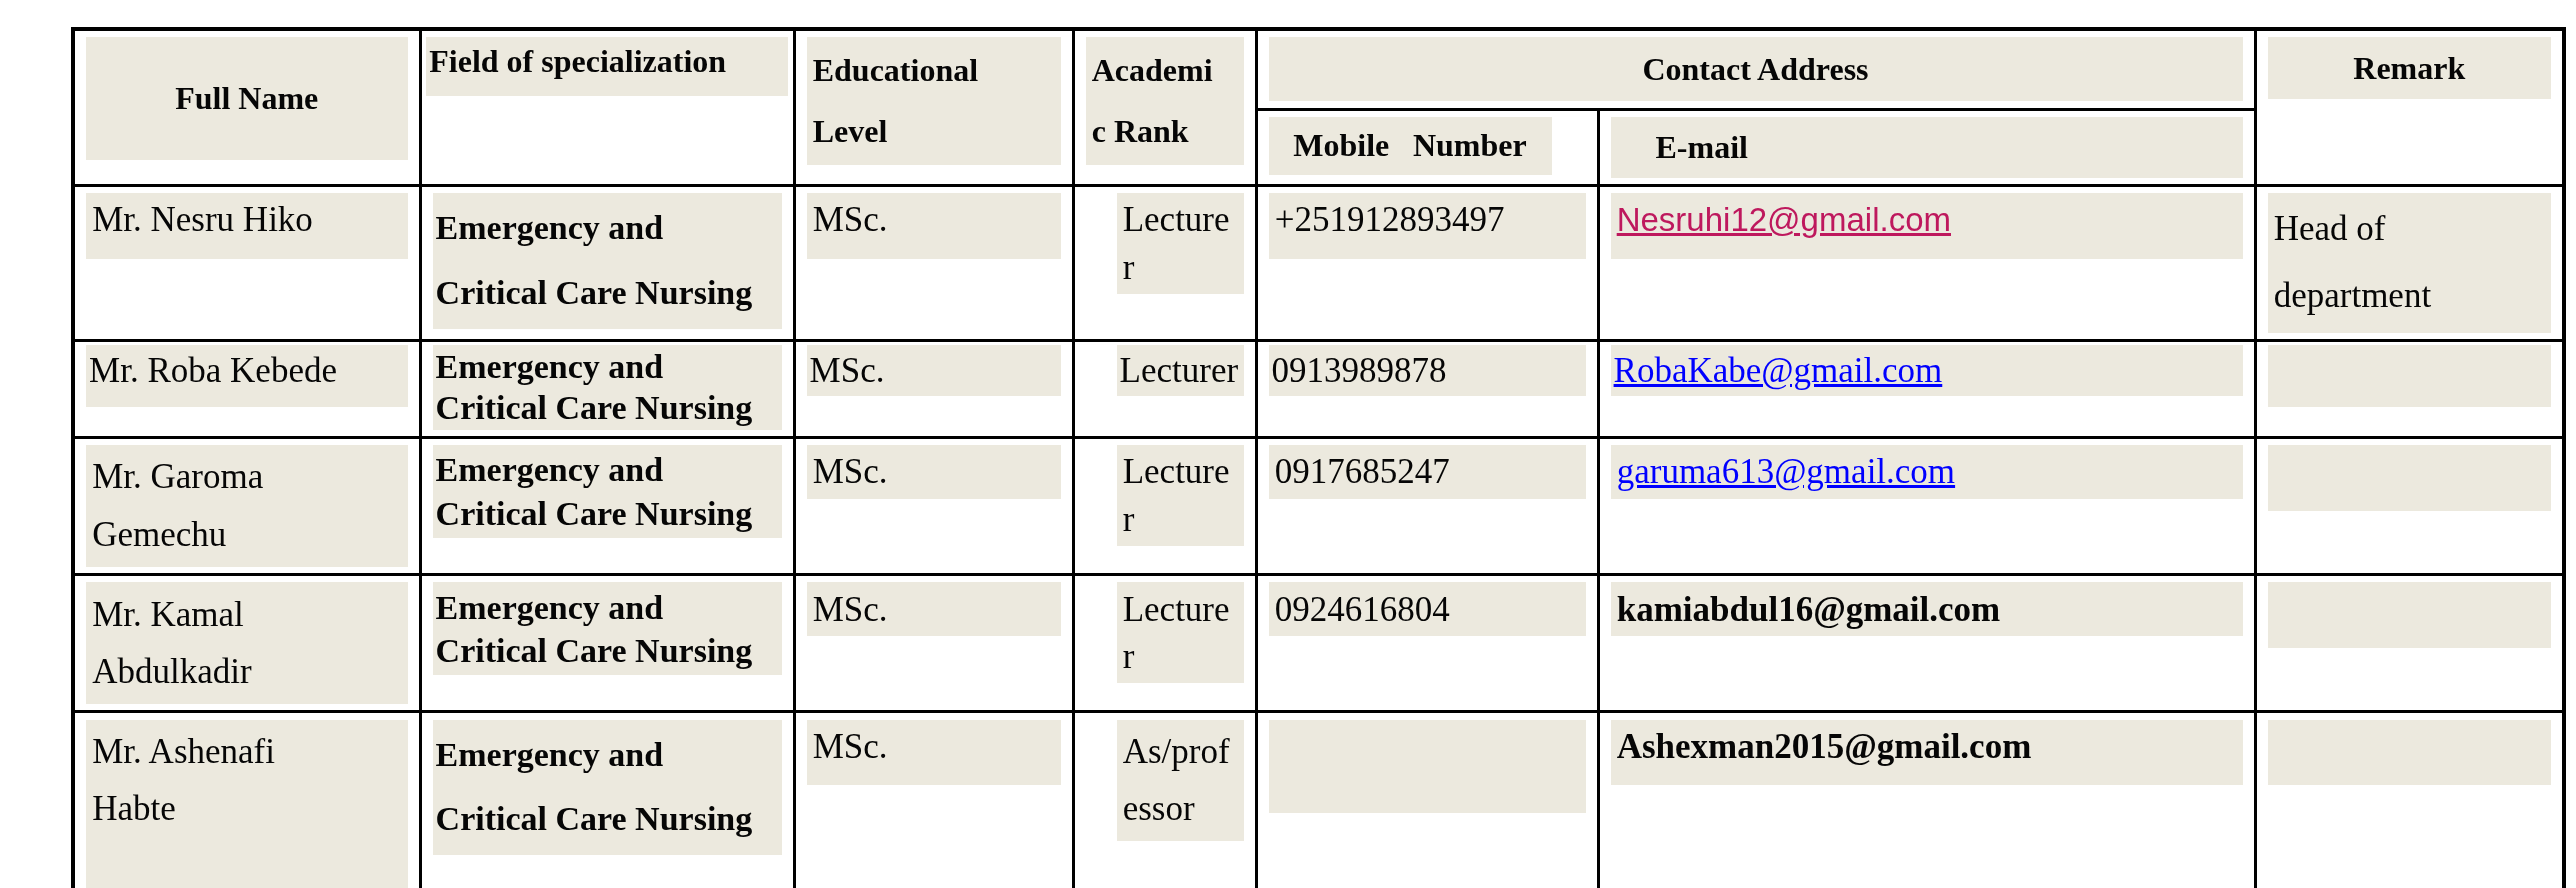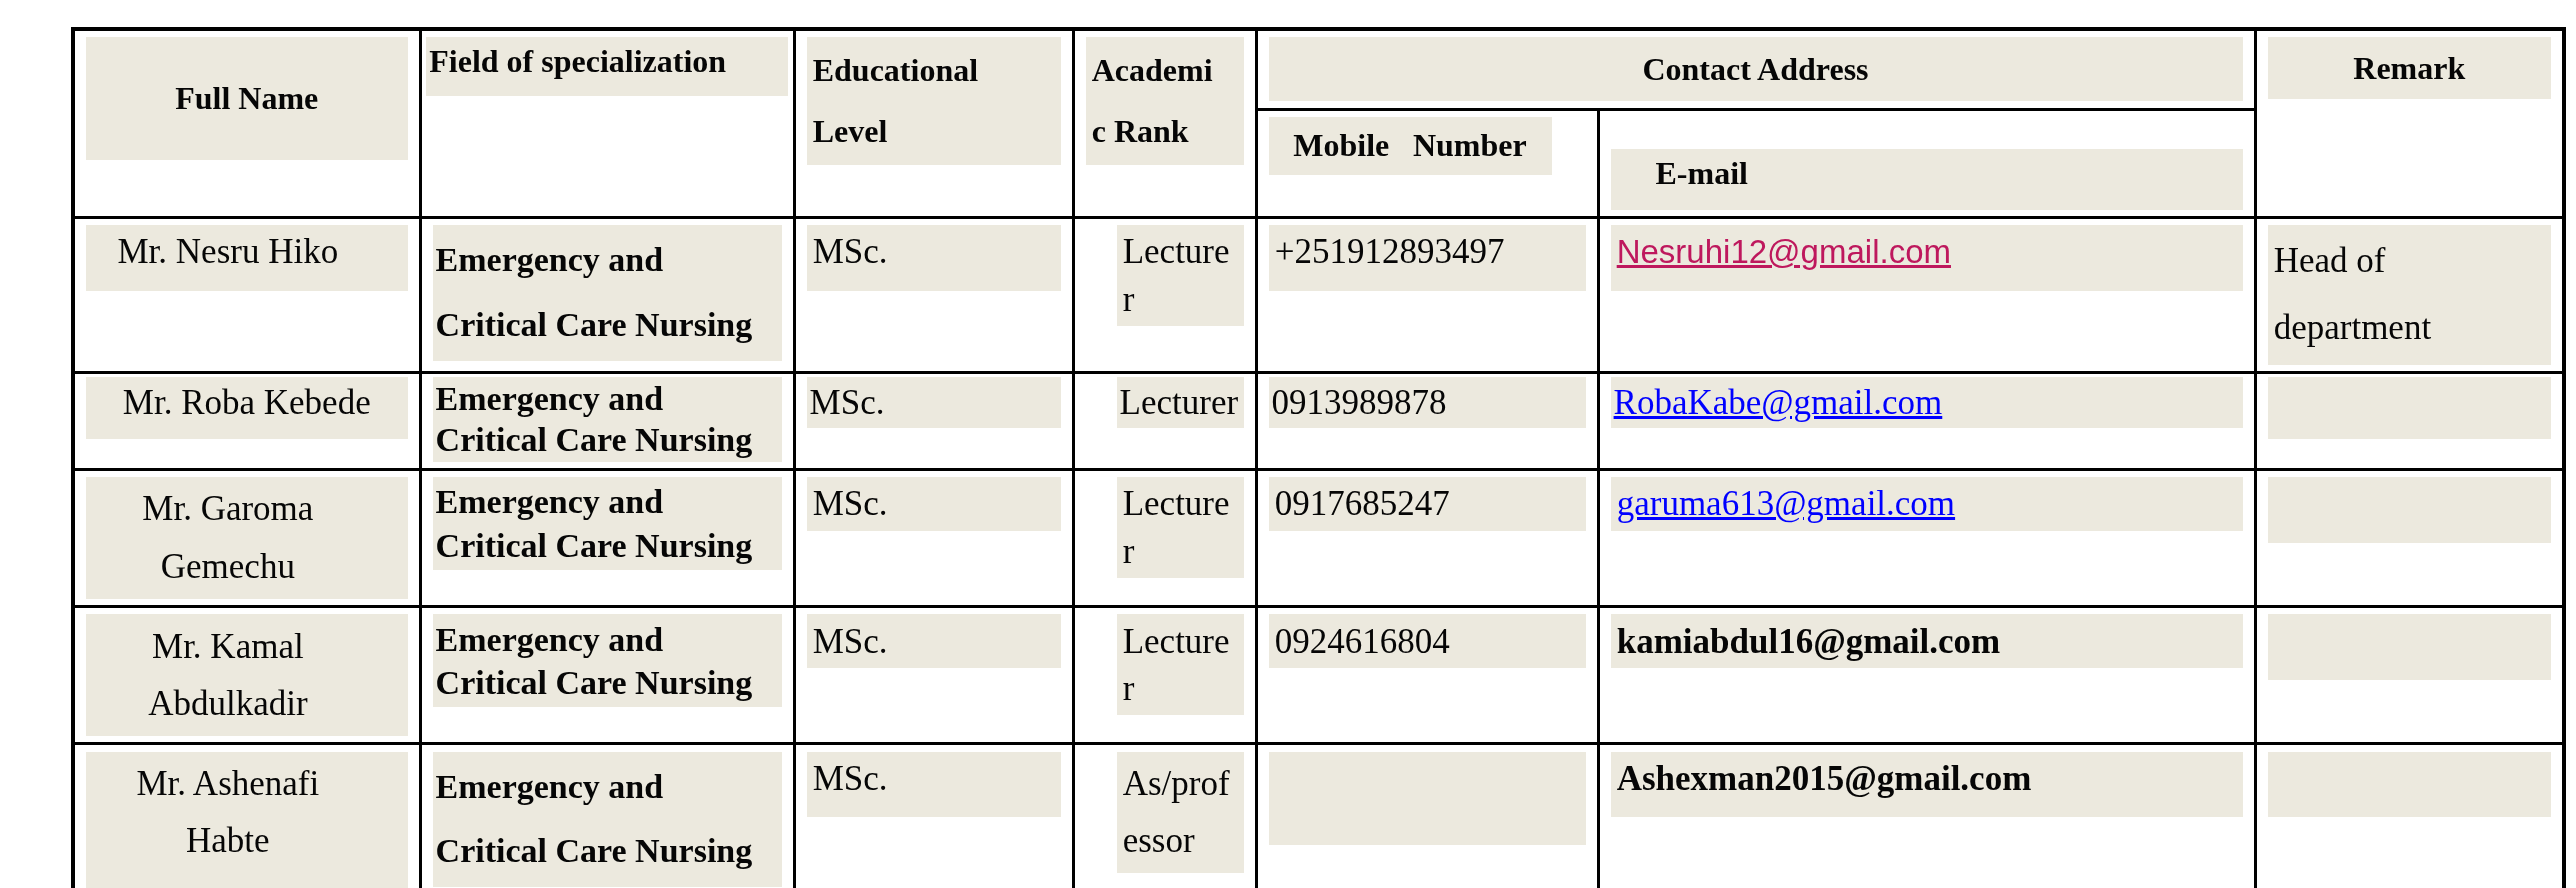--- a/index.html
+++ b/index.html
@@ -35,37 +35,37 @@
   
   .hl{background:#ECE9DE;padding:3.1px 6.2px;}
   .flexc{display:flex;align-items:center;justify-content:center;text-align:center;}
 
   
   .hl-fullname{height:117px;}
   .hl-field{min-height:53px;padding:3.1px 3.1px;}
   .hl-tall{line-height:1.9;}
   .hl-contact{height:58px;}
   .hl-mobile{height:52px;margin-right:34px;font-weight:bold;word-spacing:15.6px;}
-  .hl-emailh{height:55px;display:flex;padding-left:45px;margin-top:32px;}
+  .hl-emailh{height:55px;display:flex;align-items:center;padding-left:45px;}
   .hl-remarkh{height:56px;}
   .th-field{padding:6.2px 4.7px;}
 
   
   .breakall{word-break:break-all;}
   .hl-rankh{padding-right:26px;line-height:1.9;}
   .rank-cell .hl{padding-right:7.8px;margin-left:31px;}
 
   
   .lh17{line-height:1.65;}
   .lh19{line-height:1.9;}
   .lh127{line-height:1.27;}
   .lh12{line-height:1.2;}
 
   
-  .name-cell .hl{padding-right:44px;text-align:center;}
+  .name-cell .hl{padding-right:44px;}
   .field-cell .hl{padding:3.1px 3.1px;font-weight:bold;font-size:34px;}
   .remark-cell .hl{padding-right:24px;}
 
   .mh76{min-height:59px;}
   .mh224{min-height:175px;}
   .empty76{height:59px;}
   .empty112{height:87px;}
 
   .tight-cell{padding-top:3.1px;}
   .tight-cell .hl{padding:1.6px 3.1px;}

